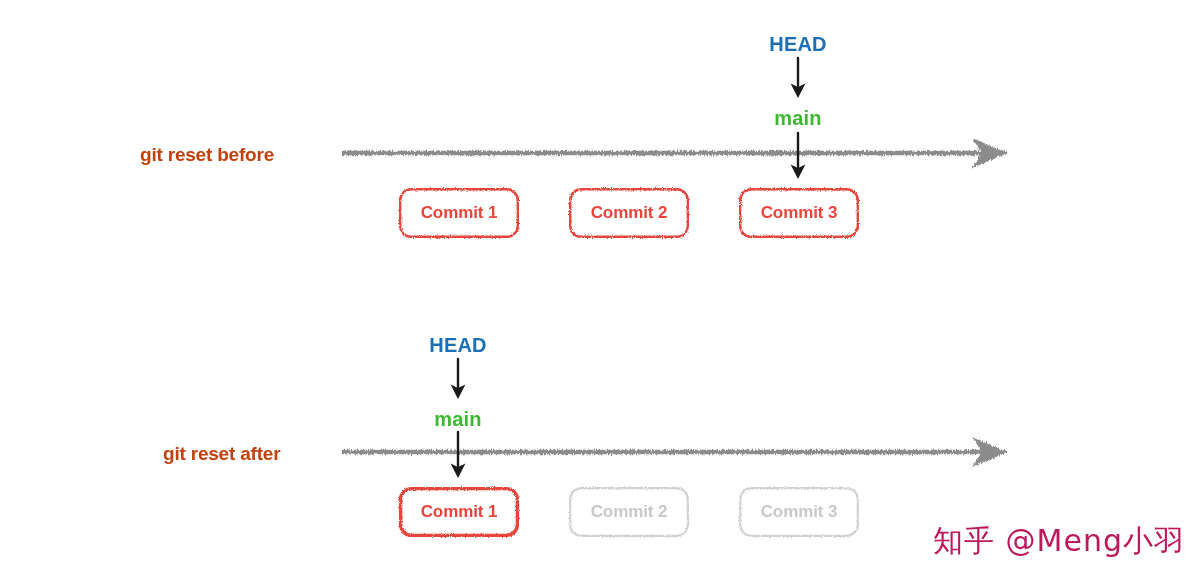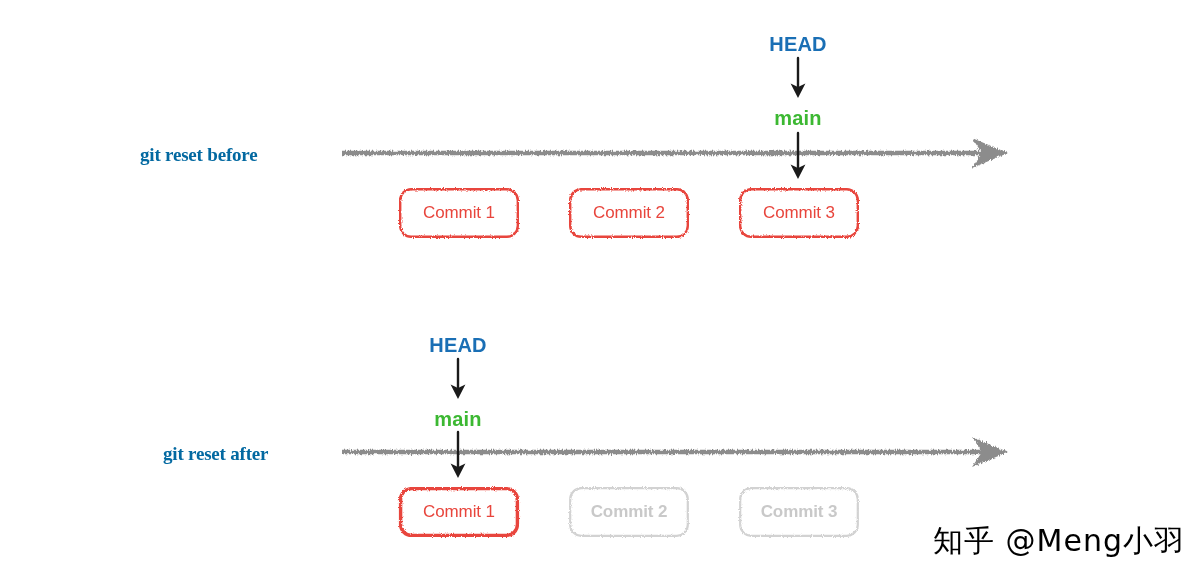--- a/index.html
+++ b/index.html
@@ -22,25 +22,24 @@
     top: 0;
     width: 1203px;
     height: 576px;
   }
 
   
   .row-label {
     position: absolute;
     font-size: 19px;
     font-weight: bold;
-    color: #0369a1;
+    color: #c2410c;
     letter-spacing: -0.2px;
     white-space: nowrap;
     transform: translateY(-50%);
-    font-family: Liberation Serif, serif;
   }
   .row-label.before { left: 140px; top: 155px; }
   .row-label.after  { left: 163px; top: 454px; }
 
   
   .ref-label {
     position: absolute;
     font-size: 20px;
     font-weight: bold;
     white-space: nowrap;
@@ -83,34 +82,34 @@
   }
   .commit-box .commit-text {
     position: absolute;
     left: 0; top: 0;
     width: 122px;
     height: 52px;
     display: flex;
     align-items: center;
     justify-content: center;
     font-size: 17px;
-    font-weight: normal;
+    font-weight: bold;
     letter-spacing: -0.1px;
     white-space: nowrap;
   }
   .commit-box.active .commit-text { color: #e8453c; }
   .commit-box.dimmed .commit-text { color: #c9c9c9; font-weight: bold; }
 
   
   .watermark {
     position: absolute;
     right: 18px;
     bottom: 14px;
     font-size: 30px;
-    color: #000000;
+    color: #be185d;
     letter-spacing: 1px;
     white-space: nowrap;
     font-family: "DejaVu Sans", sans-serif;
     user-select: none;
   }
 </style>
 </head>
 <body>
 
 <div class="stage">

